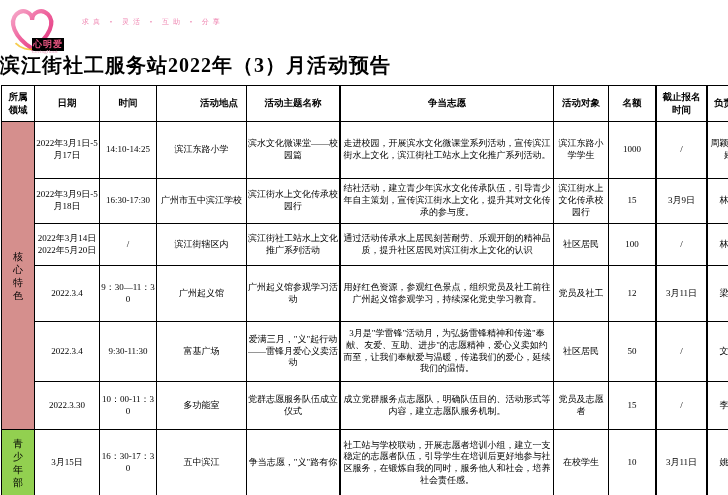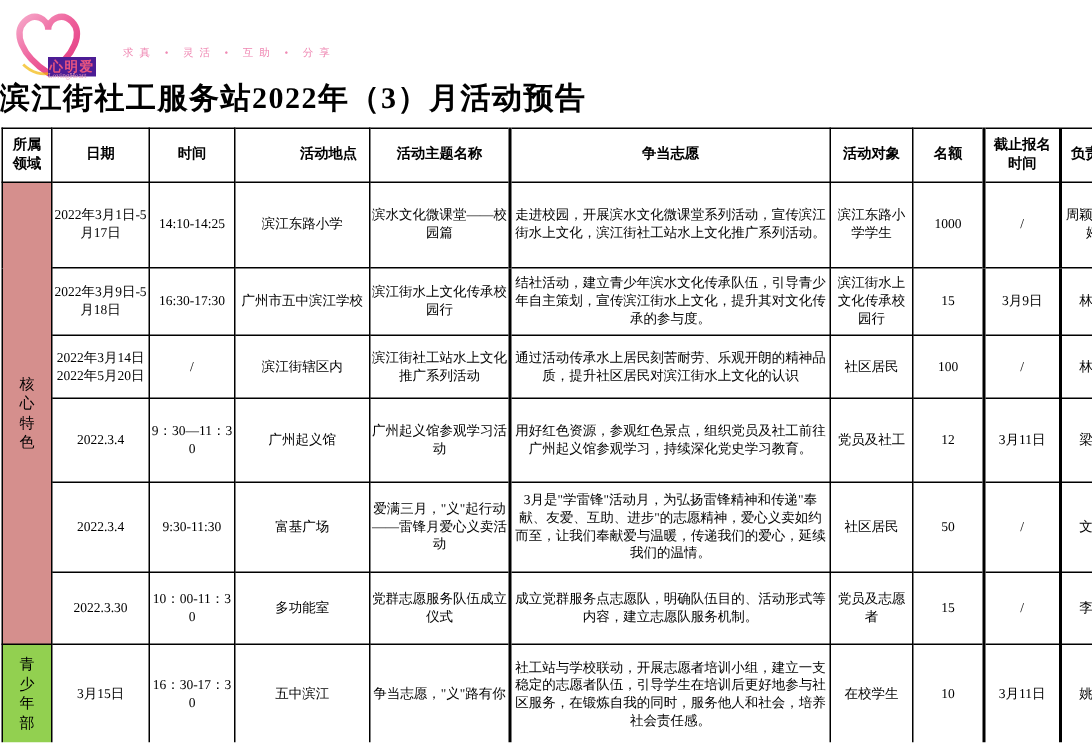--- a/index.html
+++ b/index.html
@@ -3,25 +3,25 @@
 <meta charset="utf-8">
 <style>
   html,body{margin:0;padding:0;background:#fff;}
   .page{position:relative;width:728px;height:495px;background:#fff;overflow:hidden;
         font-family:"Liberation Serif","DejaVu Serif",serif;color:#000;}
 
   
   .brand{position:absolute;top:6px;left:6px;display:flex;align-items:flex-start;}
   .logo-box{position:relative;width:62px;height:52px;}
   .logo-name{position:absolute;left:26px;top:32px;font-size:9px;font-weight:bold;color:#e75480;
-             background:#4c1d95;padding:0 1px;letter-spacing:1px;white-space:nowrap;}
+             background:#000000;padding:0 1px;letter-spacing:1px;white-space:nowrap;}
   .logo-sub{position:absolute;left:26px;top:43px;font-size:5px;color:#e8a0bc;white-space:nowrap;}
   .org-block{margin-left:10px;margin-top:8px;}
   .org-name{font-size:16px;font-weight:bold;color:#2b2b2b;letter-spacing:1px;}
-  .org-slogan{margin-top:16px;margin-left:4px;font-size:7px;color:#ef87b2;letter-spacing:4px;}
+  .org-slogan{margin-top:3px;margin-left:4px;font-size:7px;color:#ef87b2;letter-spacing:4px;}
 
   
   .doc-title{position:absolute;top:52px;left:0;width:100%;
              font-size:20px;font-weight:bold;letter-spacing:1px;}
 
   
   table.sched{position:absolute;top:85px;left:1px;width:726px;border-collapse:collapse;
               table-layout:fixed;font-size:9px;}
   table.sched th,table.sched td{border:1px solid #000;text-align:center;vertical-align:middle;
               padding:1px;line-height:1.3;overflow:hidden;word-break:break-all;}

